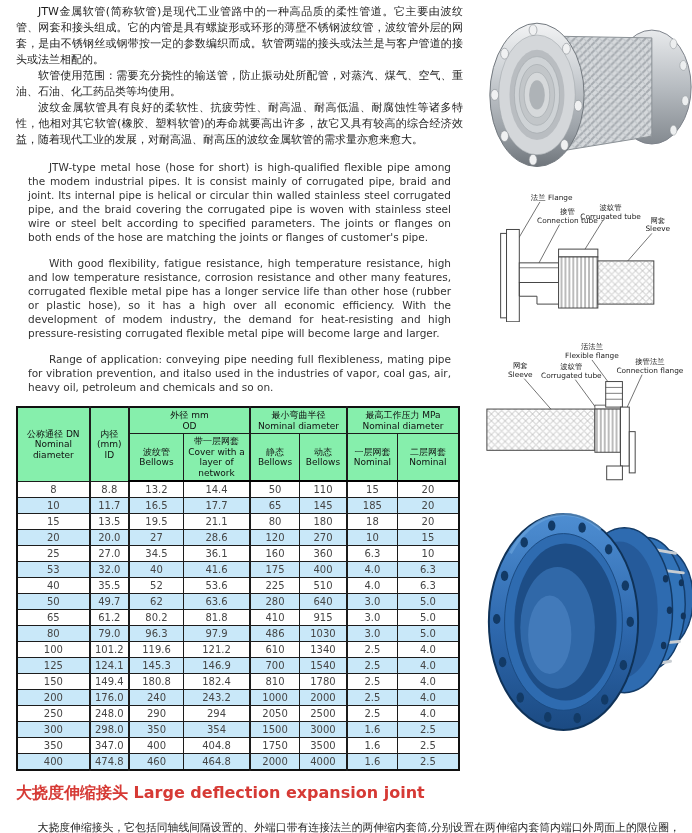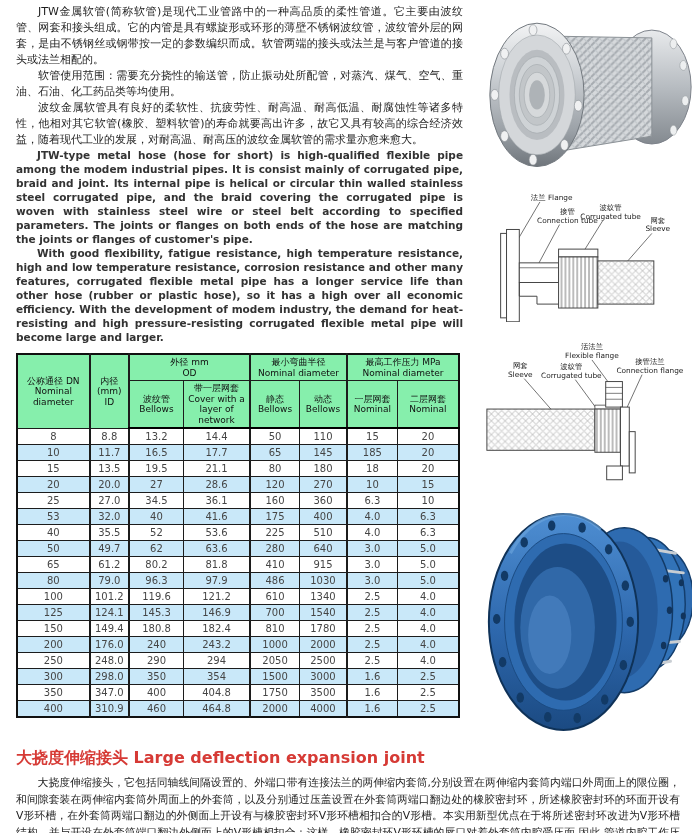--- a/index.html
+++ b/index.html
@@ -4,57 +4,58 @@
 <style>
   html,body{margin:0;padding:0;background:#ffffff;}
   .page{position:relative;width:692px;height:833px;background:#fff;overflow:hidden;
         font-family:"DejaVu Sans","Liberation Sans",sans-serif;color:#222;box-sizing:border-box;
         padding:4px 4px 0 16px;}
   .main{display:flex;gap:18px;}
   .left{width:447px;flex:0 0 447px;}
   .right{flex:1;display:flex;flex-direction:column;align-items:center;padding-top:2px;}
 
   p.cn{margin:0;font-size:11px;line-height:16px;text-align:justify;text-indent:2em;color:#1d1d1d;}
-  p.en{margin:0;font-size:10.5px;line-height:14px;text-align:justify;text-indent:2em;color:#333;font-weight:bold;}
+  p.en{margin:12px;font-size:10.5px;line-height:14px;text-align:justify;text-indent:2em;color:#333;}
 
   table.spec{border-collapse:collapse;table-layout:fixed;width:444px;margin-top:9px;
              border:2px solid #111;}
   .spec th,.spec td{border:1px solid #1c1c1c;text-align:center;vertical-align:middle;padding:0;overflow:hidden;}
   .spec thead th{background:#86efac;font-weight:normal;font-size:9px;line-height:10.5px;color:#101010;padding:2px 1px;}
   .spec thead tr:last-child th{border-bottom:2px solid #000000;}
   .spec tbody td{font-size:10px;height:15px;color:#454545;}
   .spec tbody tr:nth-child(even){background:#c9e8f9;}
   .spec th.g,.spec td:nth-child(3),.spec td:nth-child(5),.spec td:nth-child(7),
   .spec td:nth-child(2){border-left-width:2px;}
   .spec thead tr.sub th:nth-child(1),.spec thead tr.sub th:nth-child(3),
   .spec thead tr.sub th:nth-child(5){border-left-width:2px;}
 
   .fig{margin:0;padding:0;line-height:0;}
   .fig + .fig{margin-top:16px;}
 
   .bottom{margin-top:12px;padding-right:8px;}
-  .bottom h2{margin:0 0 7px 0;font-size:16px;font-weight:bold;color:#d63a35;line-height:20px;}
+  .bottom h2{margin:0 0 17px 0;font-size:16px;font-weight:bold;color:#d63a35;line-height:20px;}
   .bottom p{margin:0;font-size:10.8px;line-height:16.5px;text-align:justify;text-indent:2em;color:#1d1d1d;}
 
   svg text{font-family:"DejaVu Sans","Liberation Sans",sans-serif;font-size:7.5px;fill:#222;}
   svg .leader{stroke:#333;stroke-width:0.7;fill:none;}
   svg .ln{stroke:#444;stroke-width:1;fill:#ffffff;}
 </style>
 </head>
 <body>
 
 <div class="page">
   <div class="main">
 
     <div class="left">
       <p class="cn">JTW金属软管(简称软管)是现代工业管路中的一种高品质的柔性管道。它主要由波纹管、网套和接头组成。它的内管是具有螺旋形或环形的薄壁不锈钢波纹管，波纹管外层的网套，是由不锈钢丝或钢带按一定的参数编织而成。软管两端的接头或法兰是与客户管道的接头或法兰相配的。</p>
       <p class="cn">软管使用范围：需要充分挠性的输送管，防止振动处所配管，对蒸汽、煤气、空气、重油、石油、化工药品类等均使用。</p>
       <p class="cn">波纹金属软管具有良好的柔软性、抗疲劳性、耐高温、耐高低温、耐腐蚀性等诸多特性，他相对其它软管(橡胶、塑料软管)的寿命就要高出许多，故它又具有较高的综合经济效益，随着现代工业的发展，对耐高温、耐高压的波纹金属软管的需求量亦愈来愈大。</p>
       <p class="en">JTW-type metal hose (hose for short) is high-qualified flexible pipe among the modem industrial pipes. It is consist mainly of corrugated pipe, braid and joint. Its internal pipe is helical or circular thin walled stainless steel corrugated pipe, and the braid covering the corrugated pipe is woven with stainless steel wire or steel belt according to specified parameters. The joints or flanges on both ends of the hose are matching the joints or flanges of customer's pipe.</p>
       <p class="en">With good flexibility, fatigue resistance, high temperature resistance, high and low temperature resistance, corrosion resistance and other many features, corrugated flexible metal pipe has a longer service life than other hose (rubber or plastic hose), so it has a high over all economic efficiency. With the development of modem industry, the demand for heat-resisting and high pressure-resisting corrugated flexible metal pipe will become large and larger.</p>
+      <p class="en">Range of application: conveying pipe needing full flexibleness, mating pipe for vibration prevention, and italso used in the industries of vapor, coal gas, air, heavy oil, petroleum and chemicals and so on.</p>
 
       <table class="spec">
         <colgroup>
           <col style="width:72px">
             <col style="width:39px">
             <col style="width:54px">
             <col style="width:66px">
           <col style="width:49px">
             <col style="width:47px">
             <col style="width:50px">
@@ -277,21 +278,21 @@
               <td>347.0</td>
               <td>400</td>
               <td>404.8</td>
               <td>1750</td>
               <td>3500</td>
               <td>1.6</td>
               <td>2.5</td>
             </tr>
             <tr>
               <td>400</td>
-              <td>310.9</td>
+              <td>474.8</td>
               <td>460</td>
               <td>464.8</td>
               <td>2000</td>
               <td>4000</td>
               <td>1.6</td>
               <td>2.5</td>
             </tr>
           </tbody>
       </table>
     </div>

